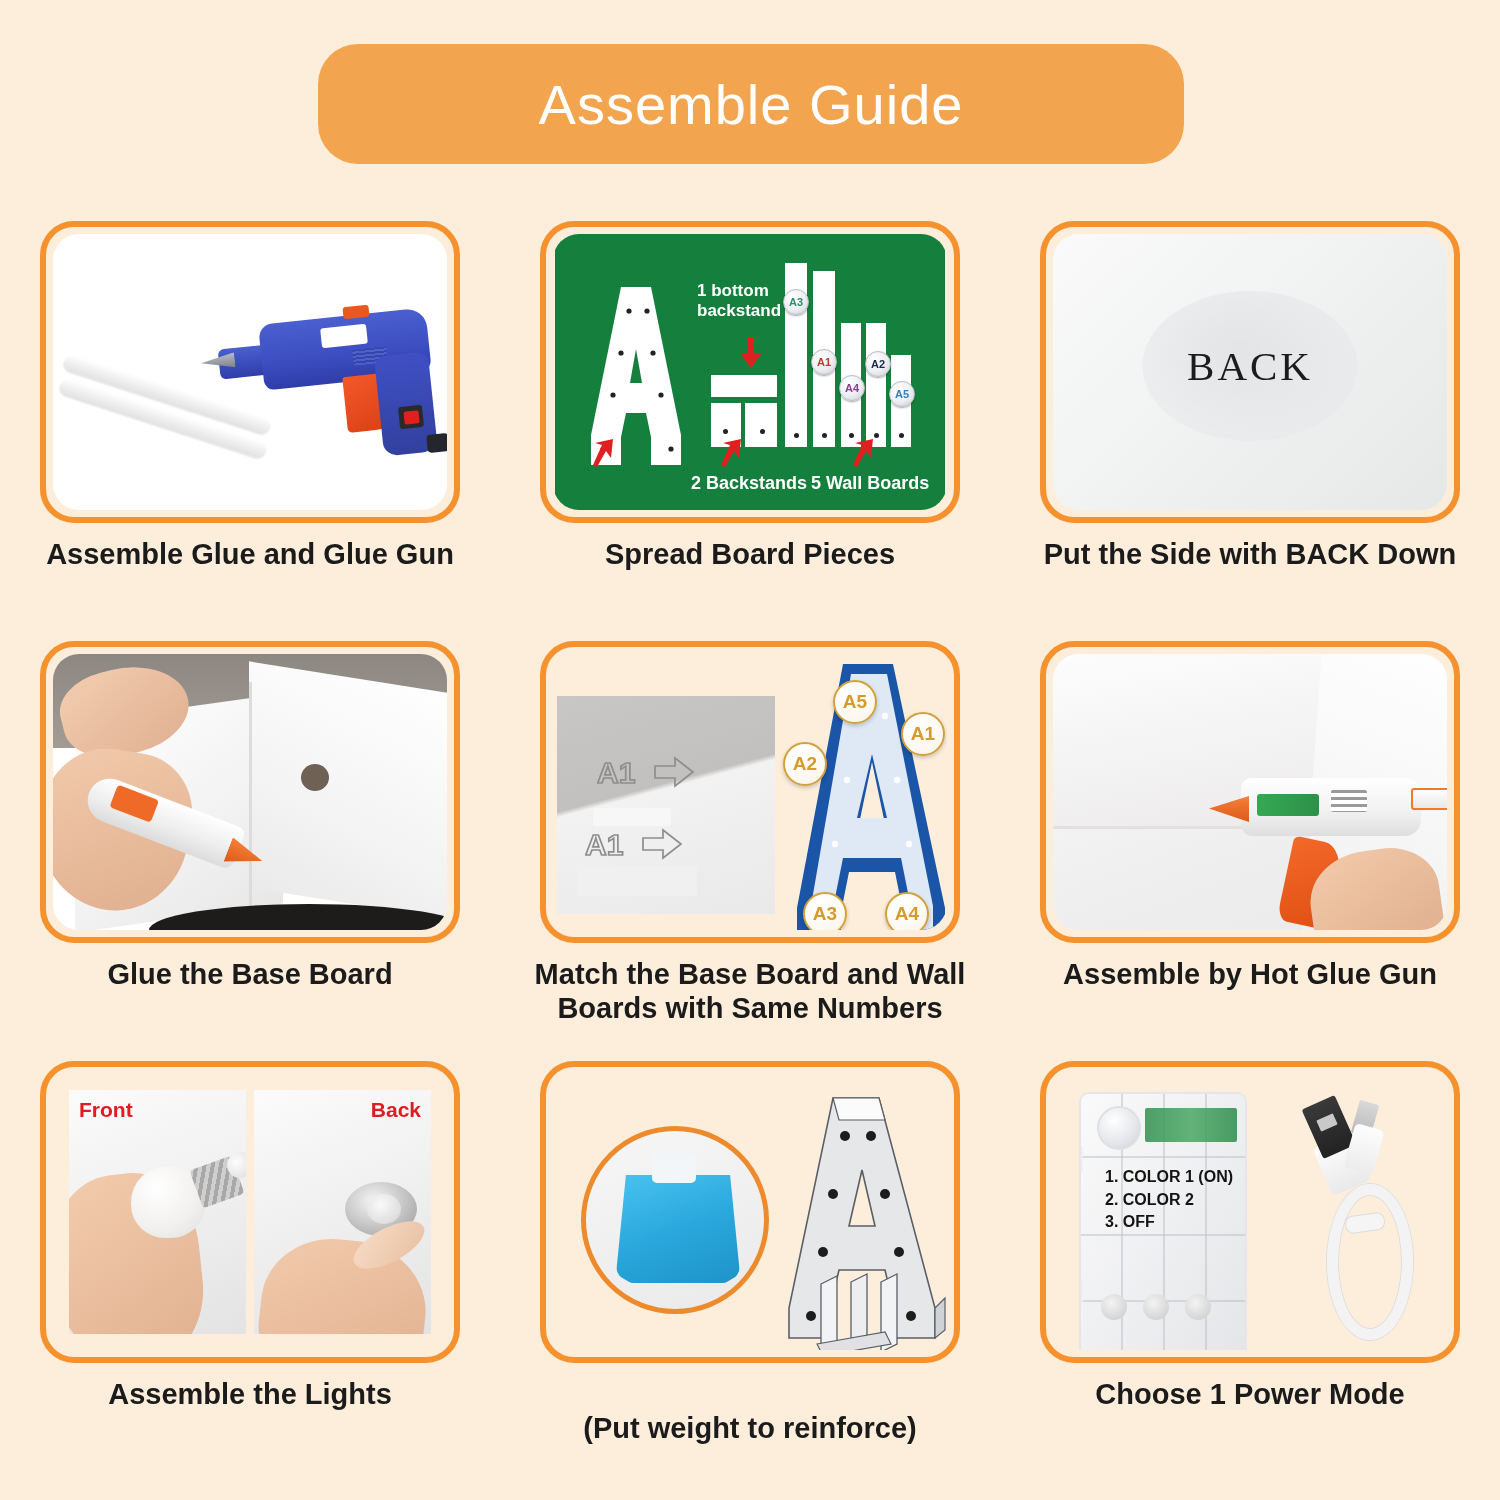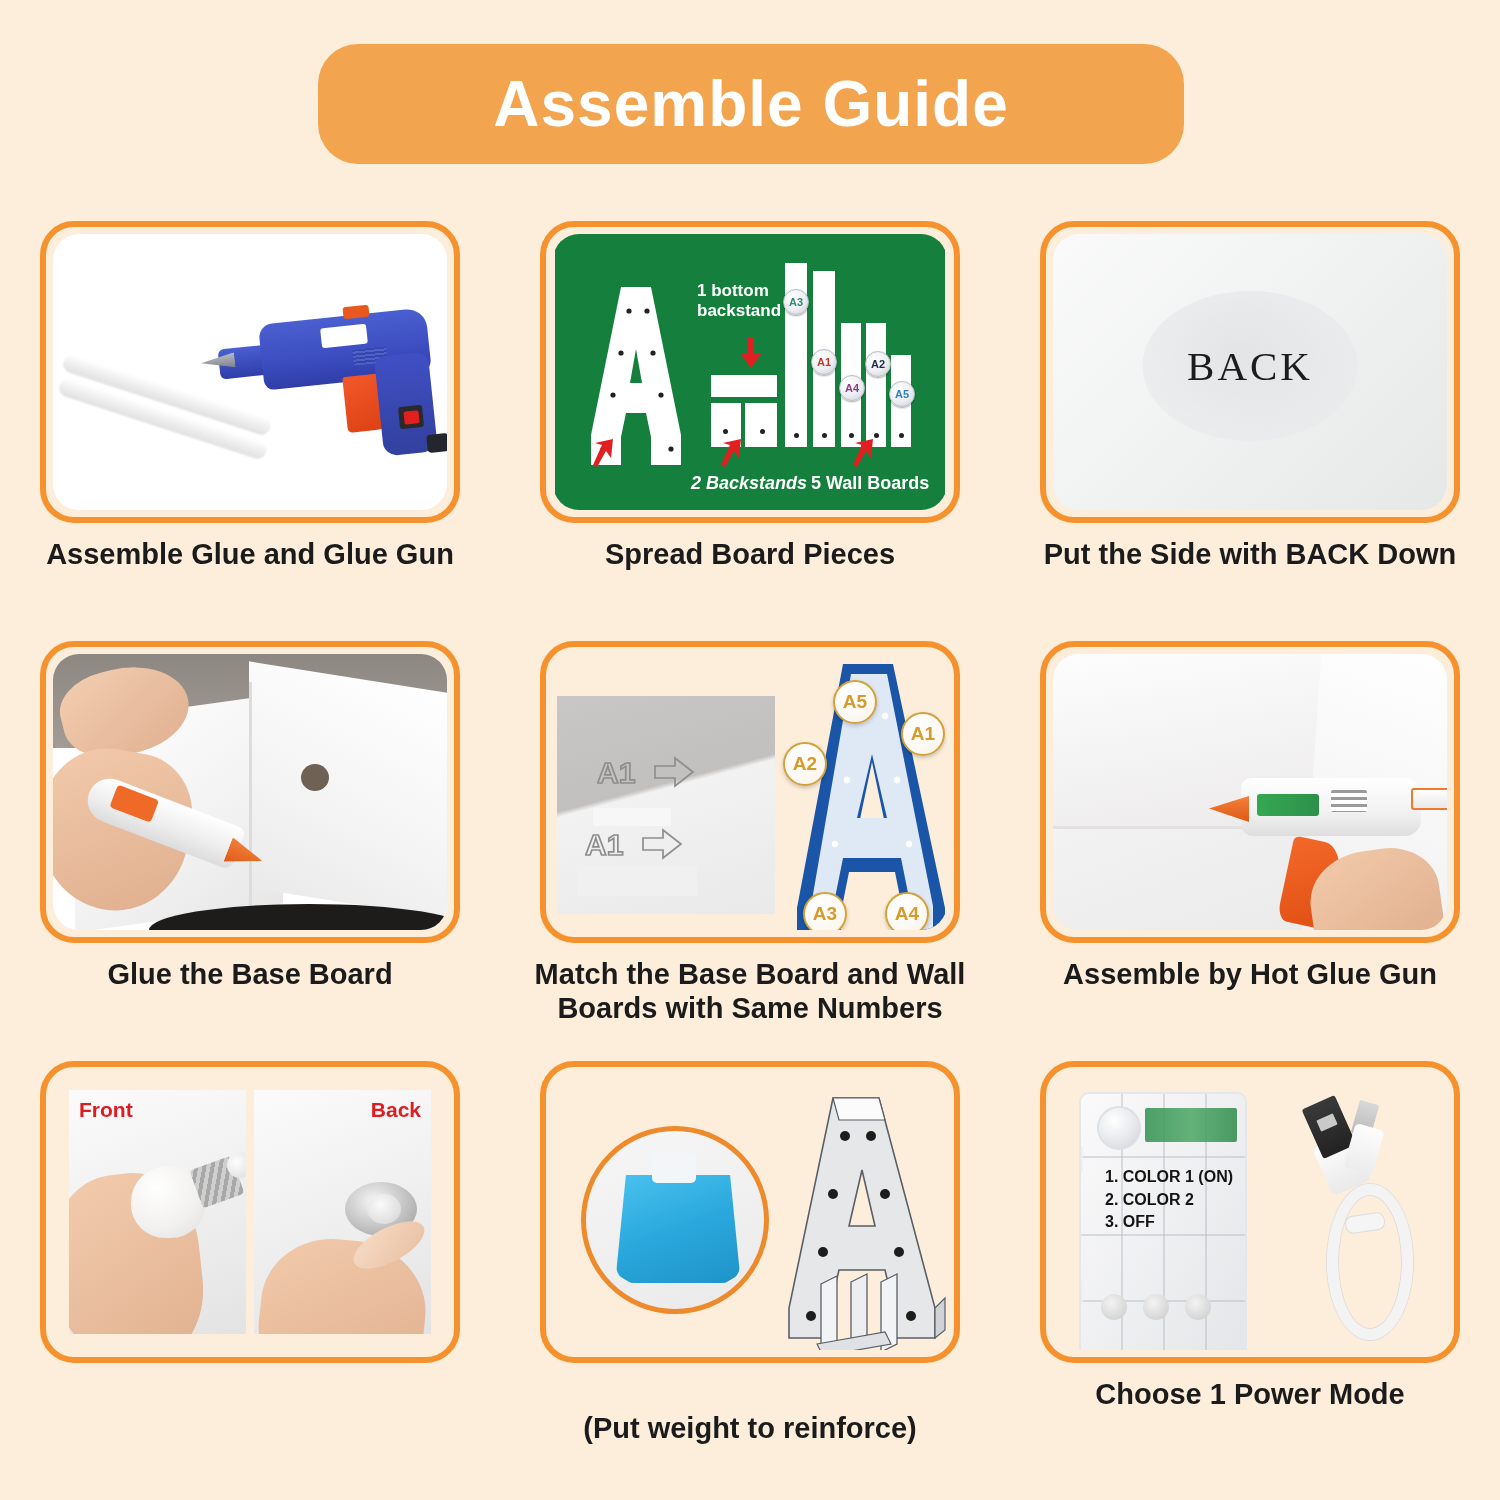--- a/index.html
+++ b/index.html
@@ -20,22 +20,22 @@
     top: 44px;
     width: 866px;
     height: 120px;
     background: #F3A44E;
     border-radius: 40px;
     display: flex;
     align-items: center;
     justify-content: center;
   }
   .title-text {
-    font-size: 64px;
-    font-weight: bold;
+    font-size: 56px;
+    font-weight: normal;
     color: #FFFFFF;
     letter-spacing: 1px;
     font-family: "Liberation Sans", sans-serif;
   }
 
   
   .grid {
     position: absolute;
     left: 0;
     top: 205px;
@@ -438,21 +438,21 @@
               <path d="M2 26 L11 6 L4 4 L22 0 L20 19 L15 12 L6 28 Z" fill="#e02020"></path>
             </svg>
             <svg width="26" height="28" style="position:absolute;left:164px;top:206px;">
               <path d="M2 26 L11 6 L4 4 L22 0 L20 19 L15 12 L6 28 Z" fill="#e02020"></path>
             </svg>
             <svg width="26" height="28" style="position:absolute;left:296px;top:206px;">
               <path d="M2 26 L11 6 L4 4 L22 0 L20 19 L15 12 L6 28 Z" fill="#e02020"></path>
             </svg>
 
             <div class="lblB" style="left:10px;  top:240px;margin-top:37px;">Base Board</div>
-            <div class="lblB" style="left:136px; top:240px;font-style:italic;">2 Backstands</div>
+            <div class="lblB" style="left:136px; top:240px;">2 Backstands</div>
             <div class="lblB" style="left:256px; top:240px;">5 Wall Boards</div>
           </div>
         </div>
       </div>
     </div>
     <div class="caption">Spread Board Pieces</div>
   </div>
 
   <div class="cell">
     <div class="panel">
@@ -569,20 +569,21 @@
           <div class="p7-half">
             <div class="socket"></div>
             <div class="socket-in"></div>
             <div class="p7-hand2"></div>
             <div class="p7-finger"></div>
             <div class="p7-tag right">Back</div>
           </div>
         </div>
       </div>
     </div>
+    <div class="caption">Assemble the Lights</div>
   </div>
 
   <div class="cell">
     <div class="panel">
       <div class="panel-inner">
         <div class="p8-bg"></div>
         <div class="p8-circle">
           <div class="bag"></div>
           <div class="bag-cap"></div>
         </div>

